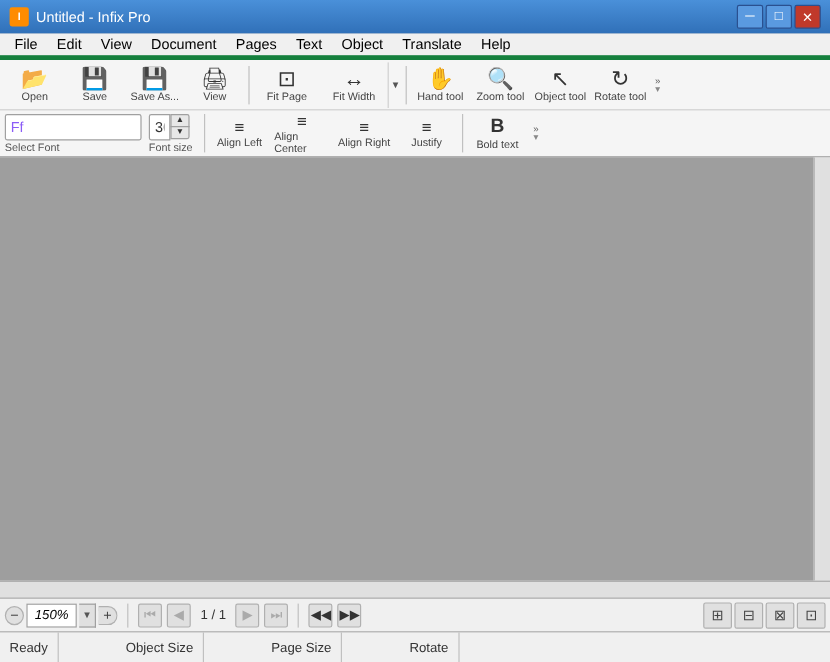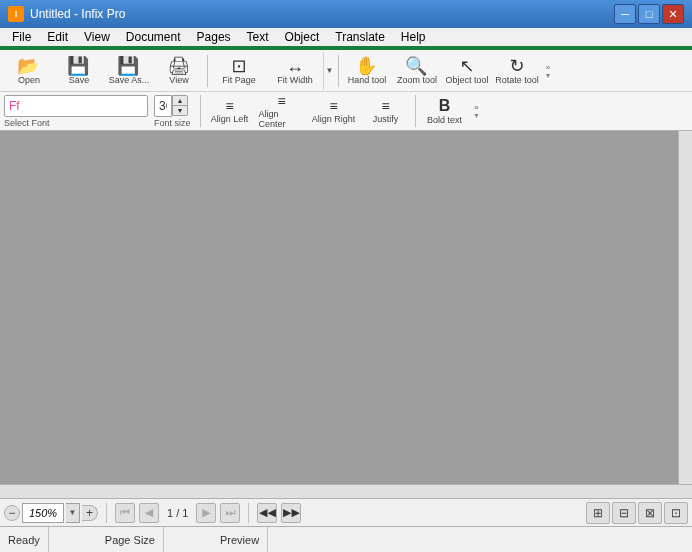--- a/index.html
+++ b/index.html
@@ -155,27 +155,27 @@
 
     
     #toolbar-bottom {
       display: flex;
       align-items: center;
       height: 38px;
       padding: 2px 4px;
     }
 
     .font-input {
-      width: 144px;
+      width: 114px;
       height: 22px;
       border: 1px solid #a0a0a0;
       background: white;
       padding: 0 4px;
       font-size: 12px;
-      color: #ec4899;
+      color: #8b5cf6;
       border-radius: 2px;
     }
 
     .font-size-input {
       width: 18px;
       height: 22px;
       border: 1px solid #a0a0a0;
       background: white;
       padding: 0 4px;
       font-size: 12px;
@@ -634,18 +634,21 @@
     <div class="bottom-icon-btn">⊠</div>
     <div class="bottom-icon-btn">⊡</div>
   </div>
 </div>
 
 <div id="status-bar">
   <div class="status-section">
     <span>Ready</span>
   </div>
   <div class="status-section">
+    <span>Object Size</span>
+  </div>
+  <div class="status-section">
     <span>Page Size</span>
   </div>
   <div class="status-section">
-    <span>Preview</span>
+    <span>Rotate</span>
   </div>
 </div>
 
 </body></html>

